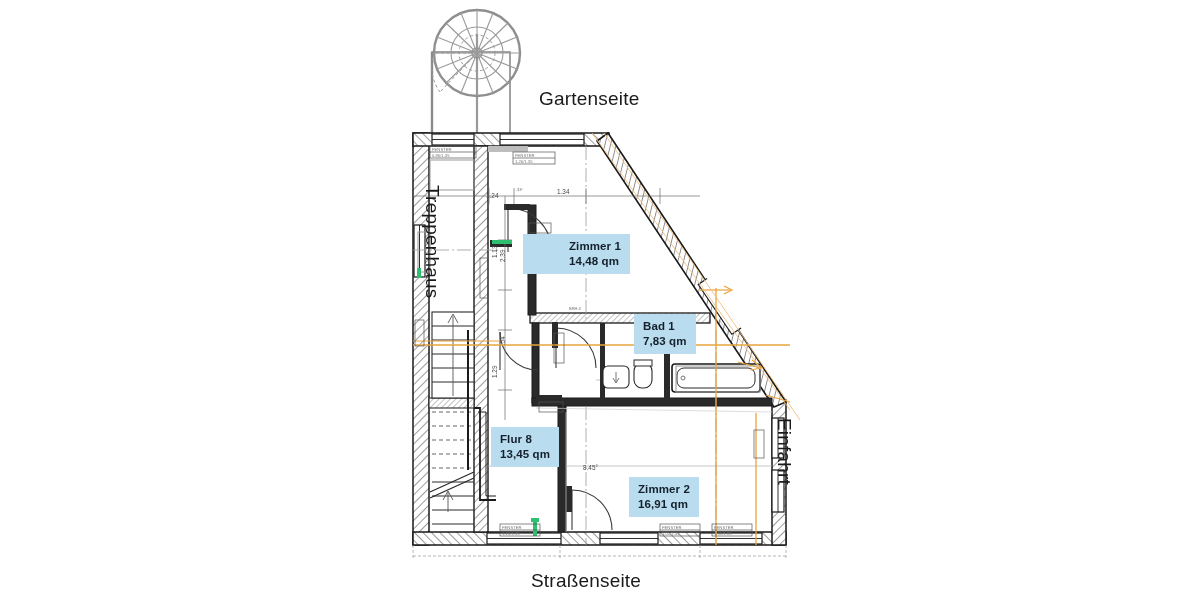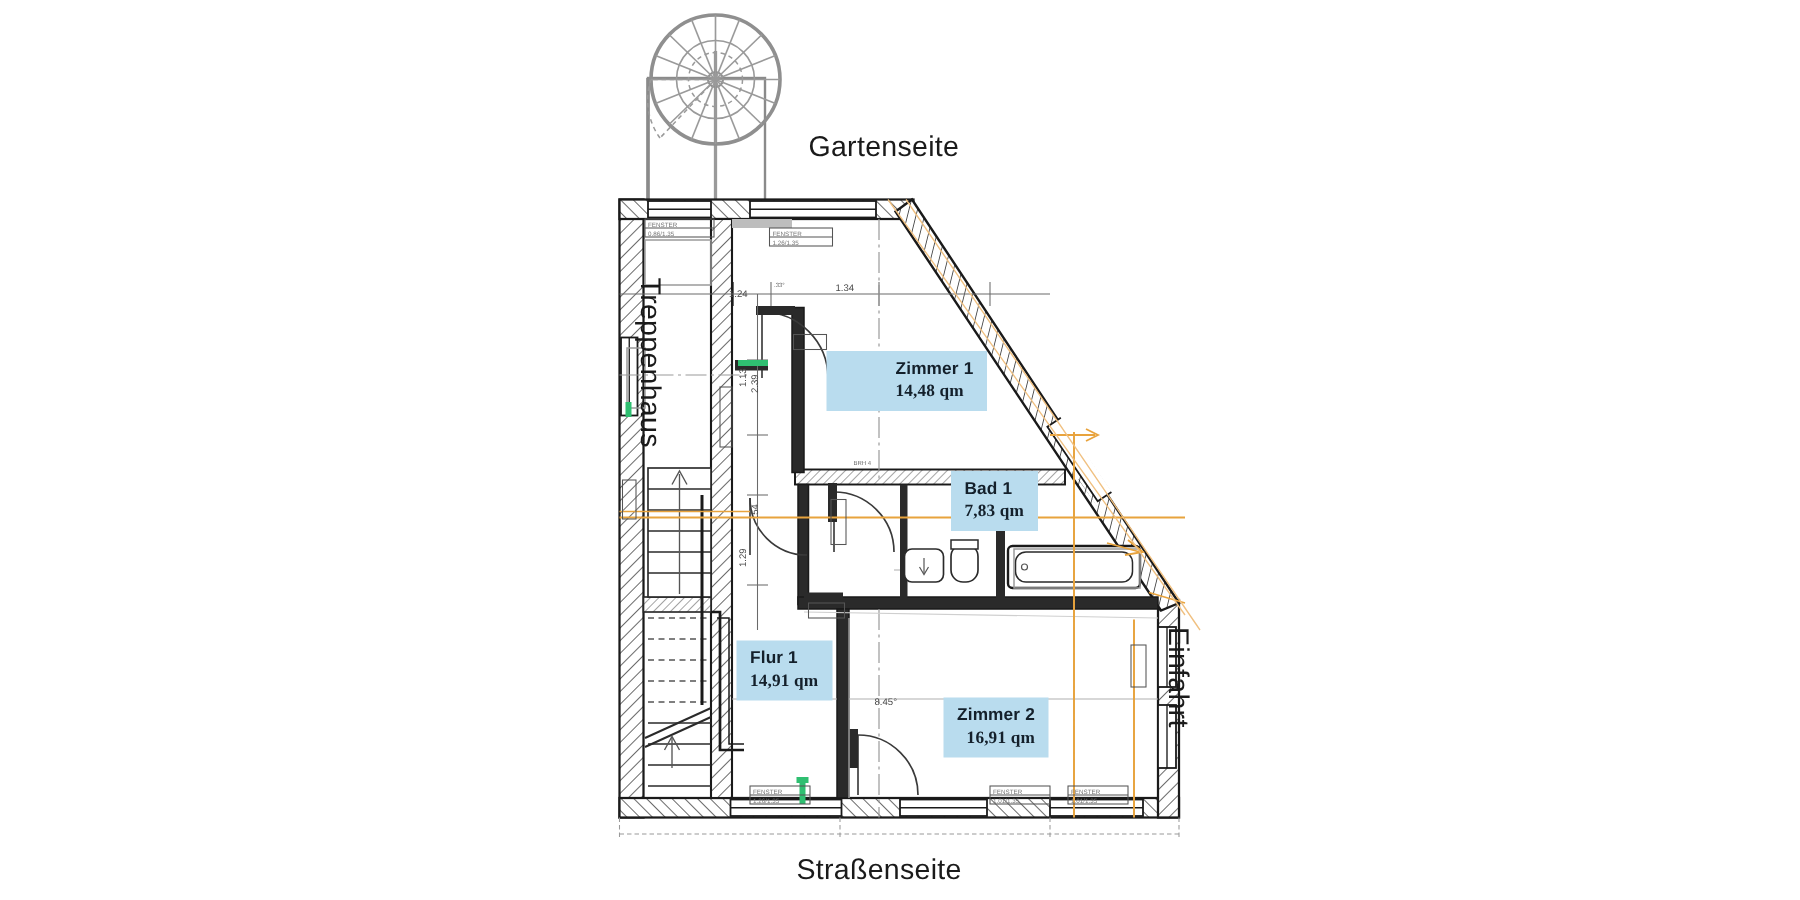--- a/index.html
+++ b/index.html
@@ -55,21 +55,21 @@
     background: #b9dcee;
     color: #14202b;
     font-family: "Liberation Sans", sans-serif;
     font-size: 11.5px;
     line-height: 15px;
     padding: 5px 9px 5px 9px;
     white-space: nowrap;
     font-weight: 600;
     letter-spacing: 0.1px;
   }
-  .room-tag .tag-area { display: block; font-family: Liberation Serif, serif; }
+  .room-tag .tag-area { display: block; }
 </style>
 </head>
 <body>
 
 <div id="page">
 
   <svg id="plan-svg" viewBox="0 0 1200 600">
     <defs>
 
       <pattern id="hatchWall" width="6" height="6" patternTransform="rotate(45)" patternUnits="userSpaceOnUse">
@@ -398,33 +398,33 @@
   </svg>
 
   <div class="side-label" id="label-gartenseite">Gartenseite</div>
 
   <div class="side-label" id="label-strassenseite">Straßenseite</div>
 
   <div class="side-label" id="label-einfahrt">Einfahrt</div>
 
   <div class="side-label" id="label-treppenhaus">Treppenhaus</div>
 
-  <div class="room-tag" id="tag-zimmer-1" style="left:551px; top:234px;padding-left:46px;">
+  <div class="room-tag" id="tag-zimmer-1" style="left:523px; top:234px;padding-left:46px;">
     <span class="tag-name">Zimmer 1</span>
     <span class="tag-area">14,48 qm</span>
   </div>
 
   <div class="room-tag" id="tag-bad-1" style="left:634px; top:314px;">
     <span class="tag-name">Bad 1</span>
     <span class="tag-area">7,83 qm</span>
   </div>
 
   <div class="room-tag" id="tag-flur-1" style="left:491px; top:427px;">
-    <span class="tag-name">Flur 1</span>
-    <span class="tag-area">14,91 qm</span>
+    <span class="tag-name">Flur 8</span>
+    <span class="tag-area">13,45 qm</span>
   </div>
 
-  <div class="room-tag" id="tag-zimmer-2" style="left:629px; top:465px;text-align:right;">
+  <div class="room-tag" id="tag-zimmer-2" style="left:629px; top:477px;">
     <span class="tag-name">Zimmer 2</span>
     <span class="tag-area">16,91 qm</span>
   </div>
 
 </div>
 
 </body></html>

